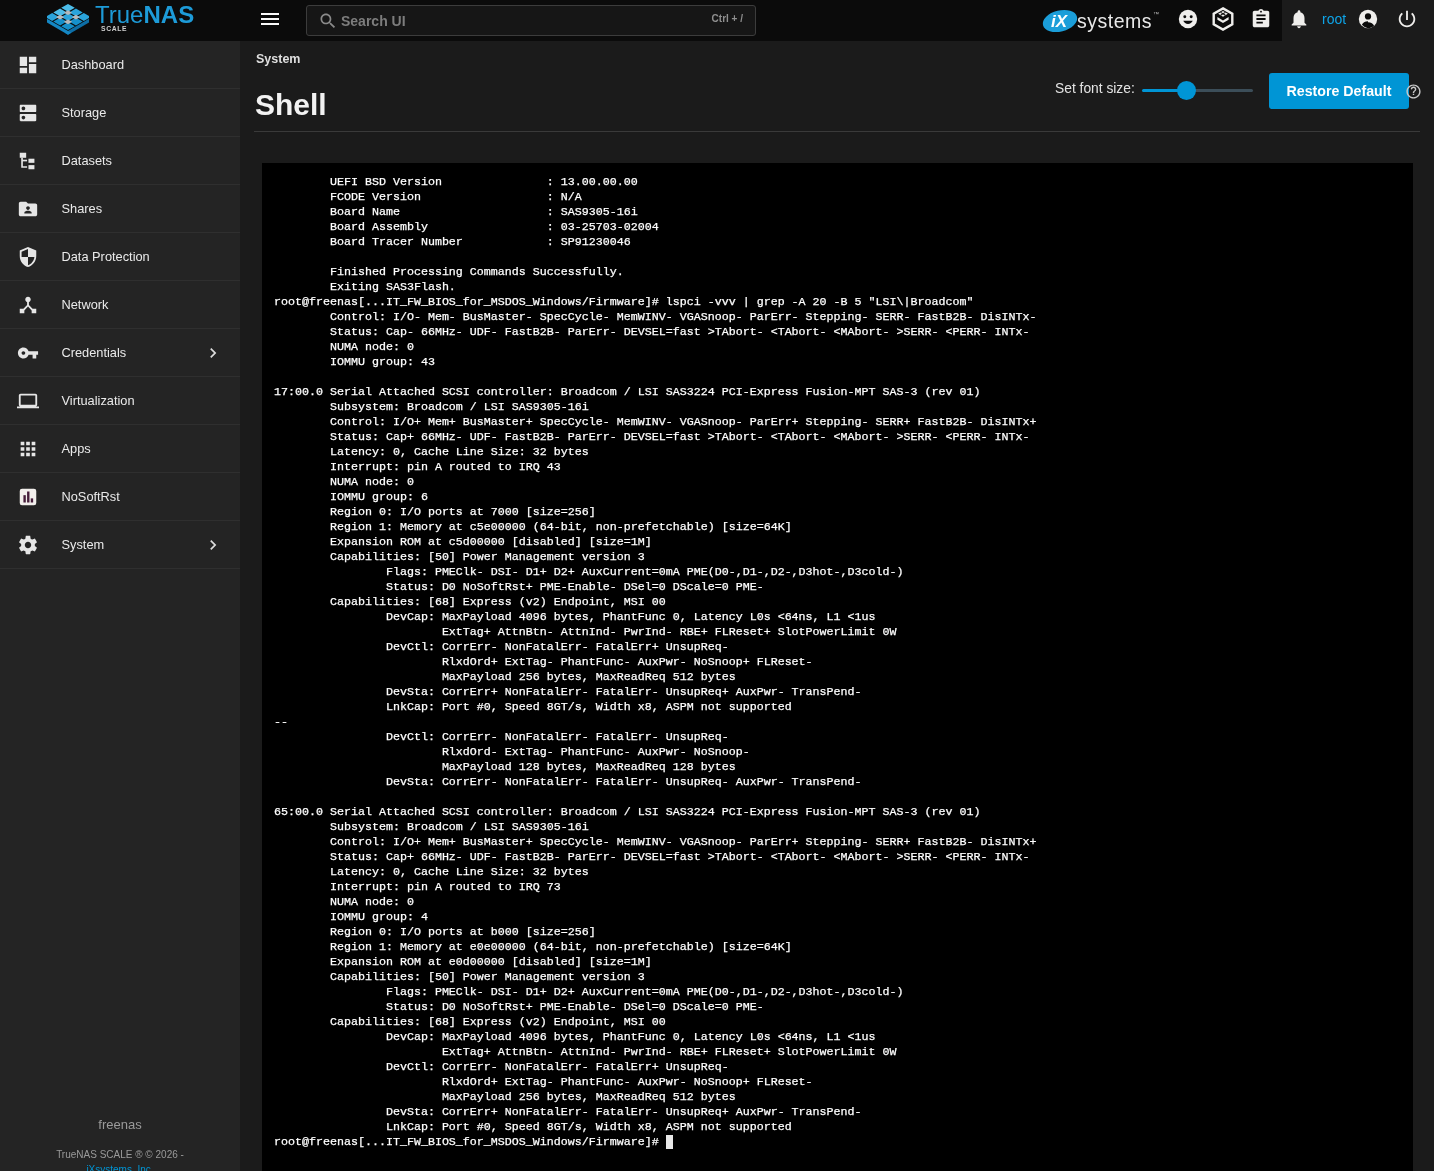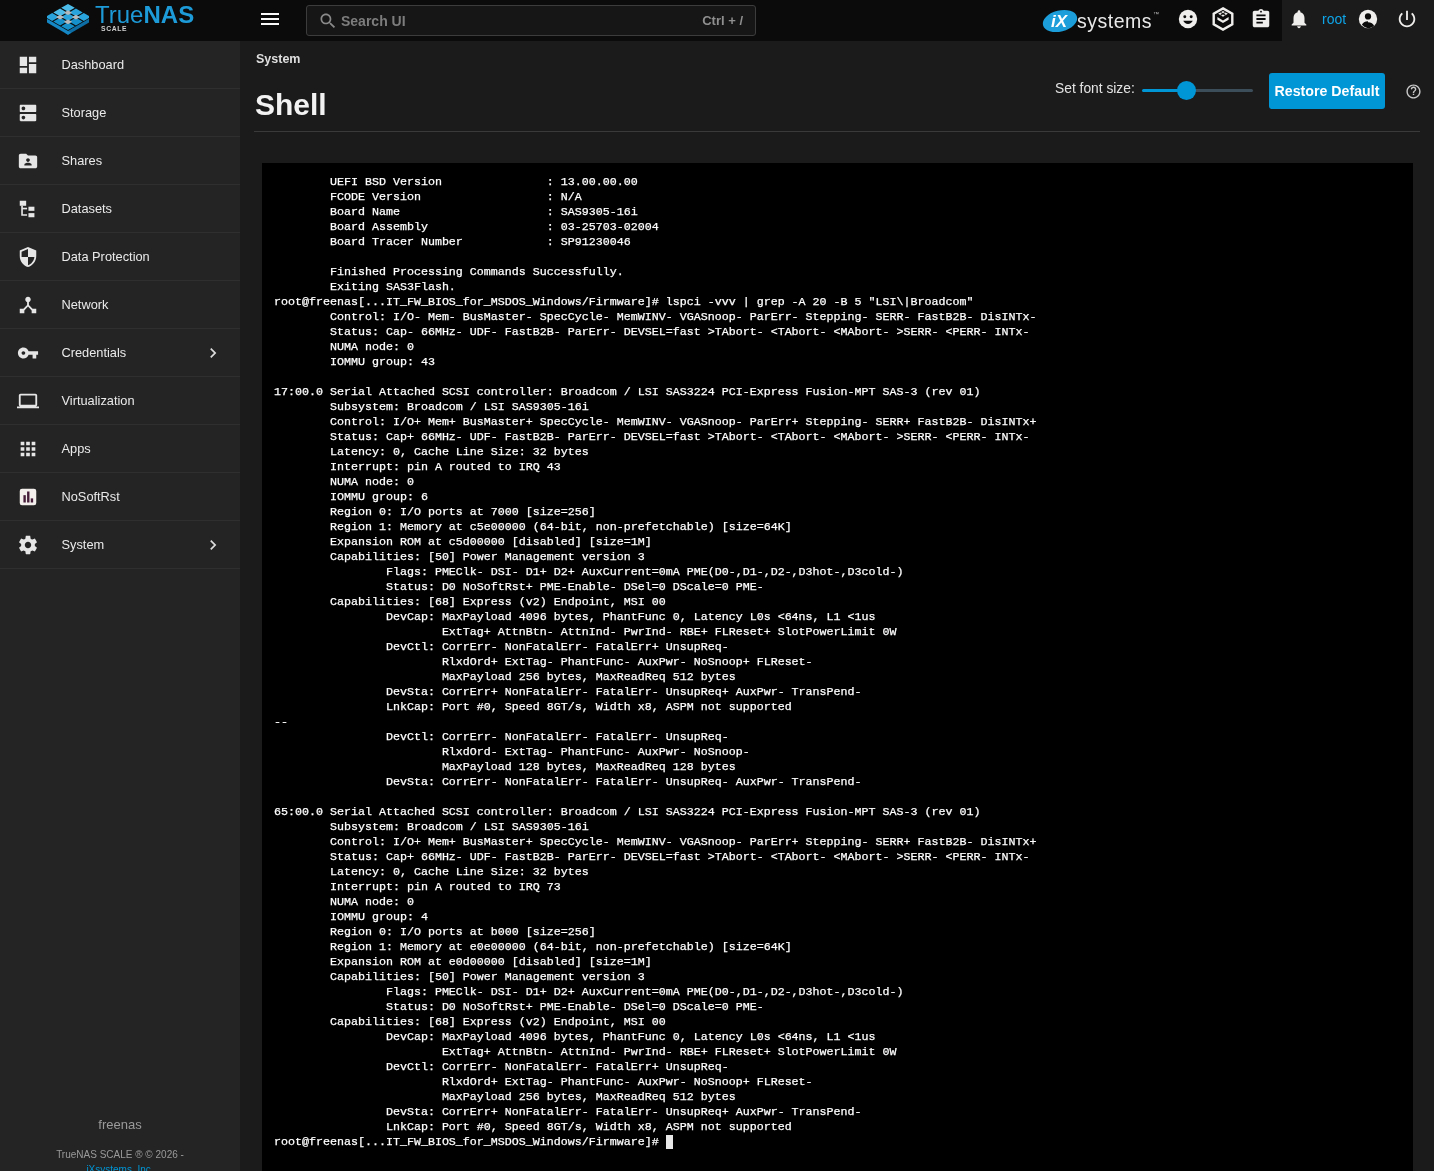--- a/index.html
+++ b/index.html
@@ -12,21 +12,21 @@
     color:#1d9bd8; font-weight:400; }
   .tn-word b { font-weight:700; color:#1d9bd8; }
   .tn-scale { position:absolute; left:101px; top:25px; font-size:6.8px; letter-spacing:0.6px;
     color:#cfcfcf; font-weight:700; }
   .burger { position:absolute; left:260.5px; top:12.9px; width:18.8px; height:15px; }
   .burger div { height:2.2px; background:#fbfbfb; margin-bottom:2.85px; }
   .search { position:absolute; left:306px; top:5px; width:450px; height:31px;
     background:#161616; border:1px solid #3c3c3c; border-radius:3px; }
   .search .mag { position:absolute; left:11px; top:5px; }
   .search .ph { position:absolute; left:34px; top:7px; font-size:14px; color:#7d7d7d; font-weight:700;}
-  .search .kbd { position:absolute; right:12px; top:7px; font-size:13px; color:#8f8f8f; font-weight:700;}
+  .search .kbd { position:absolute; right:12px; top:7px; font-size:10px; color:#8f8f8f; font-weight:700;}
   .ixlogo { position:absolute; left:1040px; top:6px; }
   .ticon { position:absolute; top:8px; }
   .root-label { position:absolute; left:1322px; top:11px; font-size:14px; color:#0ea5e9; }
   
   .sidebar { position:absolute; left:0; top:41px; width:240px; height:1130px; background:#242424; z-index:4;}
   .nav-item { position:relative; height:48px; border-bottom:1px solid #2f2f2f; }
   .nav-item svg { position:absolute; left:17px; top:13px; }
   .nav-item .lbl { position:absolute; left:61.5px; top:16px; font-size:12.8px; color:#eaeaea; }
   .nav-item .chev { position:absolute; left:auto; right:17px; top:14px; }
   .side-footer { position:absolute; left:0; bottom:-4px; width:240px; text-align:center; }
@@ -36,21 +36,21 @@
   
   .main { position:absolute; left:240px; top:41px; width:1194px; height:1130px; background:#1b1b1b; }
   .crumb { position:absolute; left:16px; top:11px; font-size:12.5px; color:#dfdfdf; font-weight:700; }
   .title { position:absolute; left:15px; top:41px; font-size:30px; color:#f2f2f2; font-weight:700;margin-top:6px; }
   .hdr-line { position:absolute; left:14px; top:90px; width:1166px; height:1px; background:#3a3a3a; }
   .fontsize-lbl { position:absolute; left:815px; top:40px; font-size:13.8px; color:#e4e4e4; }
   .slider { position:absolute; left:902px; top:48px; width:111px; height:3px; }
   .slider .left { position:absolute; left:0; top:0; width:46px; height:3px; background:#0095d5; border-radius:2px;}
   .slider .right { position:absolute; left:46px; top:0; width:65px; height:3px; background:#3c4e59; border-radius:2px;}
   .slider .thumb { position:absolute; left:34.5px; top:-8.5px; width:19px; height:19px; border-radius:50%; background:#0095d5;}
-  .btn { position:absolute; left:1029px; top:32px; width:116px; height:36px; background:#0095d5;
+  .btn { position:absolute; left:1029px; top:32px; width:140px; height:36px; background:#0095d5;
     color:#fff; font-weight:700; font-size:14.2px; text-align:center; line-height:36px; border-radius:3px;}
   .help { position:absolute; left:1165px; top:42px; }
   
   .term { position:absolute; left:262px; top:163px; width:1151px; height:1010px; background:#000; }
   .term pre { margin:0; padding:12px 0 0 12px; font-family:"Liberation Mono", monospace;
     font-size:11.66px; line-height:15px; color:#ffffff; -webkit-text-stroke:0.25px #fff; }
   .cursor { background:#e8e8e8; }
 </style>
 </head>
 <body>
@@ -216,36 +216,36 @@
       <span class="lbl">Dashboard</span>
     </div>
     <div class="nav-item">
       <svg width="22" height="22" viewBox="0 0 24 24">
         <path fill="#e6e6e6" d="M20 13H4c-.55 0-1 .45-1 1v6c0 .55.45 1 1 1h16c.55 0 1-.45 1-1v-6c0-.55-.45-1-1-1zM7 19c-1.1 0-2-.9-2-2s.9-2 2-2 2 .9 2 2-.9 2-2 2zM20 3H4c-.55 0-1 .45-1 1v6c0 .55.45 1 1 1h16c.55 0 1-.45 1-1V4c0-.55-.45-1-1-1zM7 9c-1.1 0-2-.9-2-2s.9-2 2-2 2 .9 2 2-.9 2-2 2z"></path>
       </svg>
       <span class="lbl">Storage</span>
     </div>
     <div class="nav-item">
       <svg width="22" height="22" viewBox="0 0 24 24">
-        <path fill="#e6e6e6" d="M20 6h-8l-2-2H4c-1.1 0-1.99.9-1.99 2L2 18c0 1.1.9 2 2 2h16c1.1 0 2-.9 2-2V8c0-1.1-.9-2-2-2zm-8 3c1.1 0 2 .9 2 2s-.9 2-2 2-2-.9-2-2 .9-2 2-2zm4 8H8v-1c0-1.33 2.67-2 4-2s4 .67 4 2v1z"></path>
-      </svg>
-      <span class="lbl">Shares</span>
-    </div>
-    <div class="nav-item">
-      <svg width="22" height="22" viewBox="0 0 24 24">
         <rect x="3" y="3" width="7" height="5.5" fill="#e6e6e6"></rect>
         <path d="M5.5 8.5 V18.5 H11" stroke="#e6e6e6" stroke-width="1.8" fill="none"></path>
         <path d="M5.5 11.5 H11" stroke="#e6e6e6" stroke-width="1.8" fill="none"></path>
         <rect x="12.5" y="9.5" width="6.5" height="4.5" fill="#e6e6e6"></rect>
         <rect x="12.5" y="16.5" width="6.5" height="4.5" fill="#e6e6e6"></rect>
       </svg>
       <span class="lbl">Datasets</span>
     </div>
     <div class="nav-item">
       <svg width="22" height="22" viewBox="0 0 24 24">
+        <path fill="#e6e6e6" d="M20 6h-8l-2-2H4c-1.1 0-1.99.9-1.99 2L2 18c0 1.1.9 2 2 2h16c1.1 0 2-.9 2-2V8c0-1.1-.9-2-2-2zm-8 3c1.1 0 2 .9 2 2s-.9 2-2 2-2-.9-2-2 .9-2 2-2zm4 8H8v-1c0-1.33 2.67-2 4-2s4 .67 4 2v1z"></path>
+      </svg>
+      <span class="lbl">Shares</span>
+    </div>
+    <div class="nav-item">
+      <svg width="22" height="22" viewBox="0 0 24 24">
         <path fill="#e6e6e6" d="M12 1L3 5v6c0 5.55 3.84 10.74 9 12 5.16-1.26 9-6.45 9-12V5l-9-4zm0 10.99h7c-.53 4.12-3.28 7.79-7 8.94V12H5V6.3l7-3.11v8.8z"></path>
       </svg>
       <span class="lbl">Data Protection</span>
     </div>
     <div class="nav-item">
       <svg width="22" height="22" viewBox="0 0 24 24">
         <path fill="#e6e6e6" d="M17 16l-4-4V8.82C14.16 8.4 15 7.3 15 6c0-1.66-1.34-3-3-3S9 4.34 9 6c0 1.3.84 2.4 2 2.82V12l-4 4H3v5h5v-3.05l4-4.2 4 4.2V21h5v-5h-4z"></path>
       </svg>
       <span class="lbl">Network</span>
     </div>

